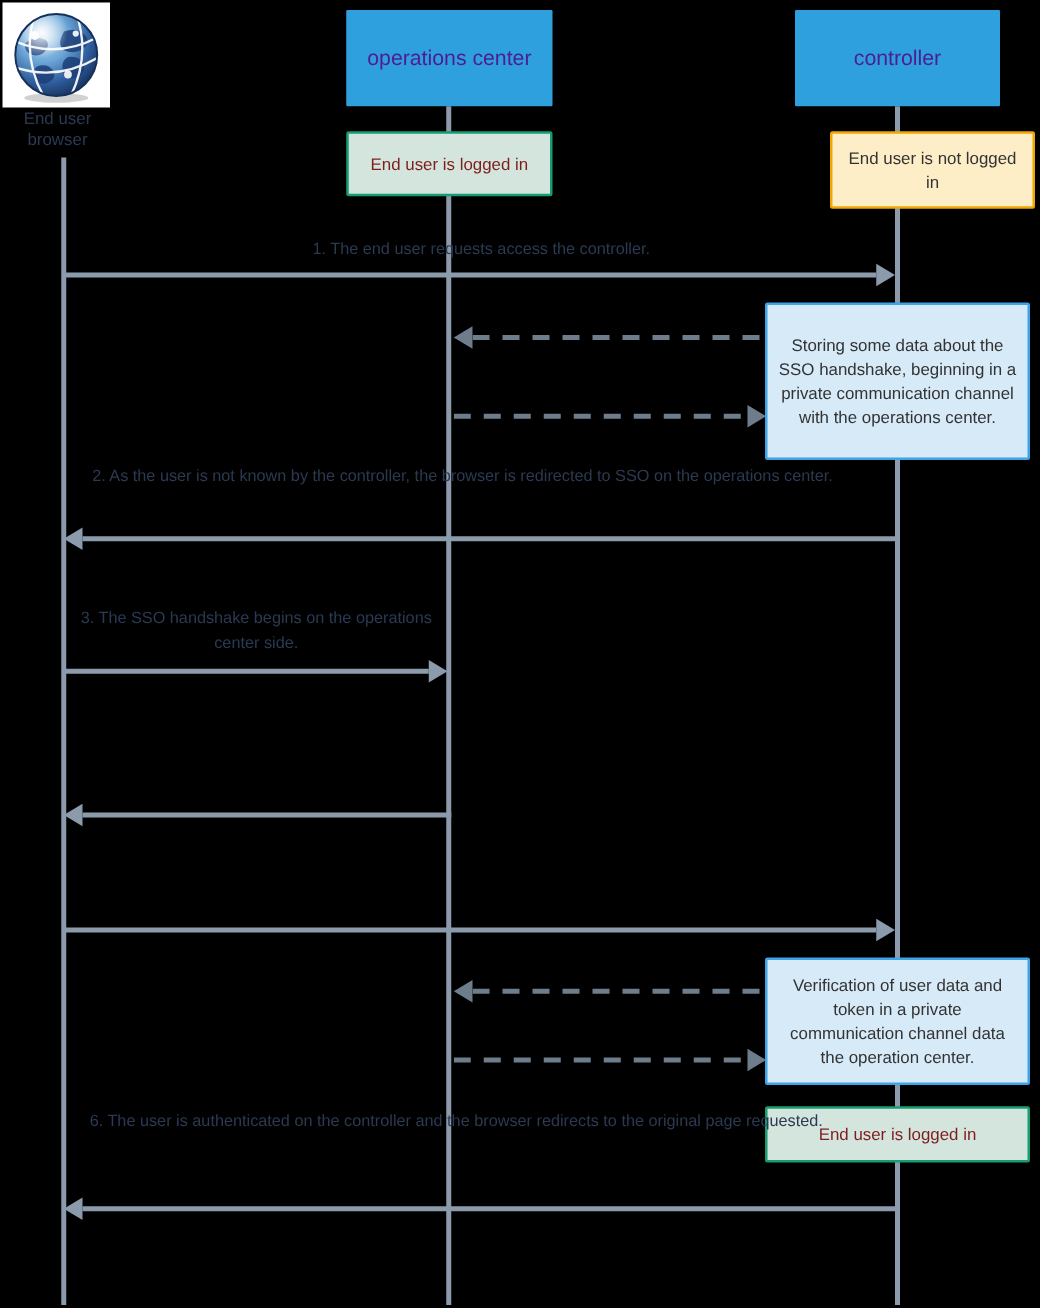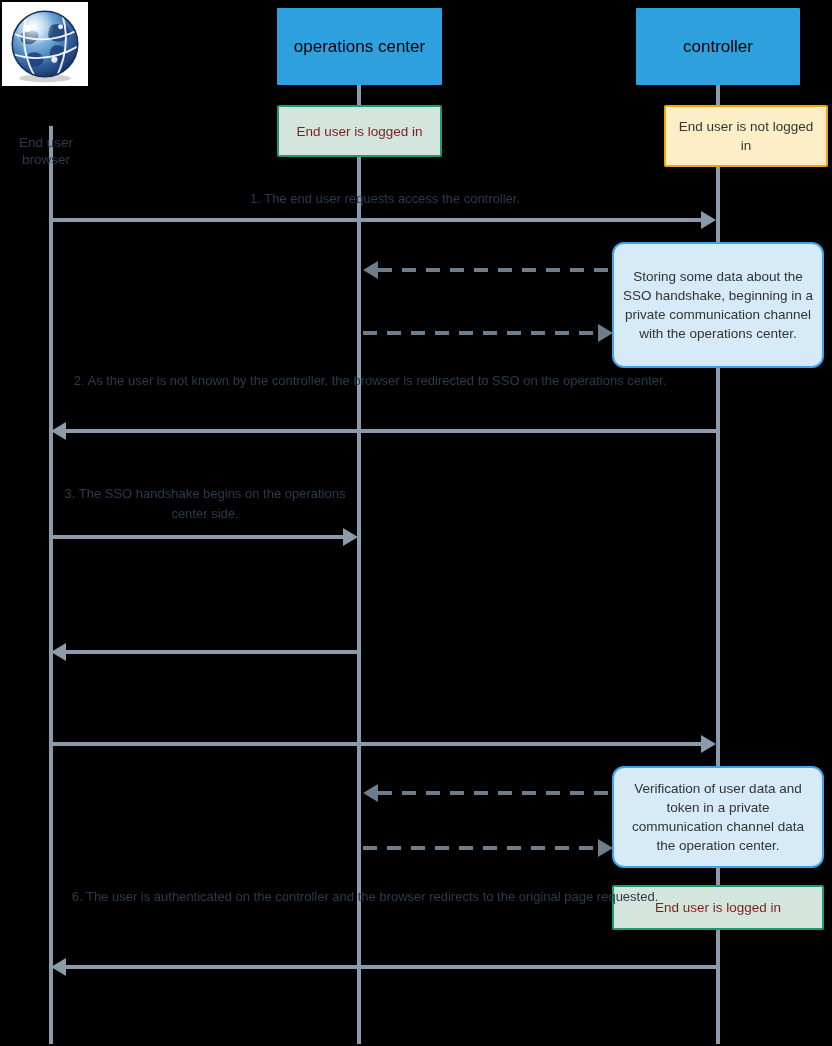--- a/index.html
+++ b/index.html
@@ -40,28 +40,27 @@
   .actor-label {
     position: absolute;
     left: 0px;
     top: 86px;
     width: 92px;
     text-align: center;
     color: #2b3a52;
     font-size: 13.5px;
     line-height: 17px;
     font-family: "Liberation Sans", sans-serif;
-    margin-top: 48px;
   }
 
   
   .participant {
     position: absolute;
     background: #2fa0de;
-    color: #000000;
+    color: #4c1d95;
     font-size: 17px;
     display: flex;
     align-items: center;
     justify-content: center;
     text-align: center;
     border-radius: 1px;
   }
 
   
   .statebox {
@@ -94,21 +93,21 @@
     border: 2px solid #3da4e8;
     color: #333333;
     font-size: 13.5px;
     line-height: 19px;
     text-align: center;
     display: flex;
     align-items: center;
     justify-content: center;
     box-sizing: border-box;
     padding: 4px 8px;
-    border-radius: 12px;
+    border-radius: 2px;
   }
 
   
   .msg-line {
     position: absolute;
     height: 4px;
     background: #8b9bab;
   }
   .msg-line.dashed {
     background: none;

